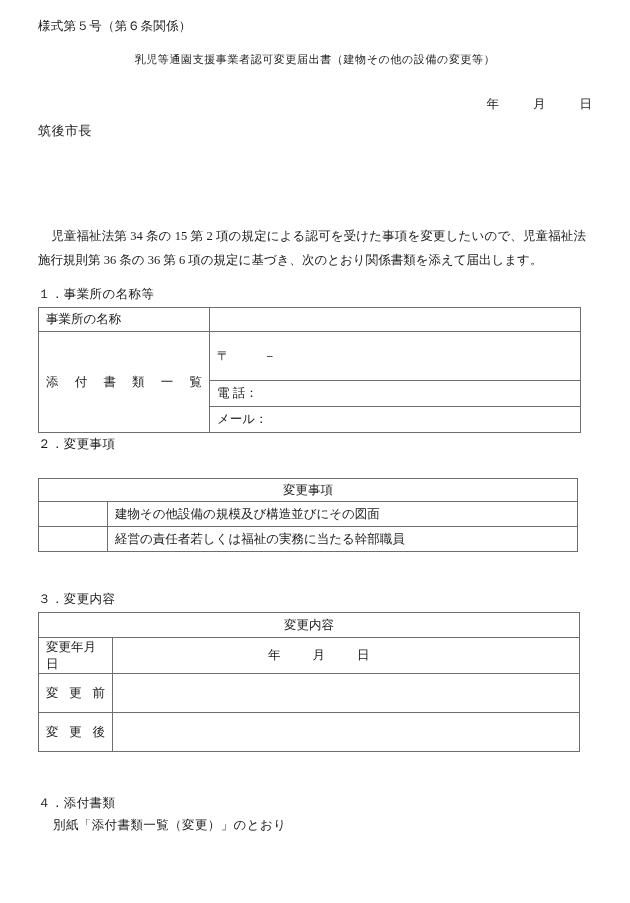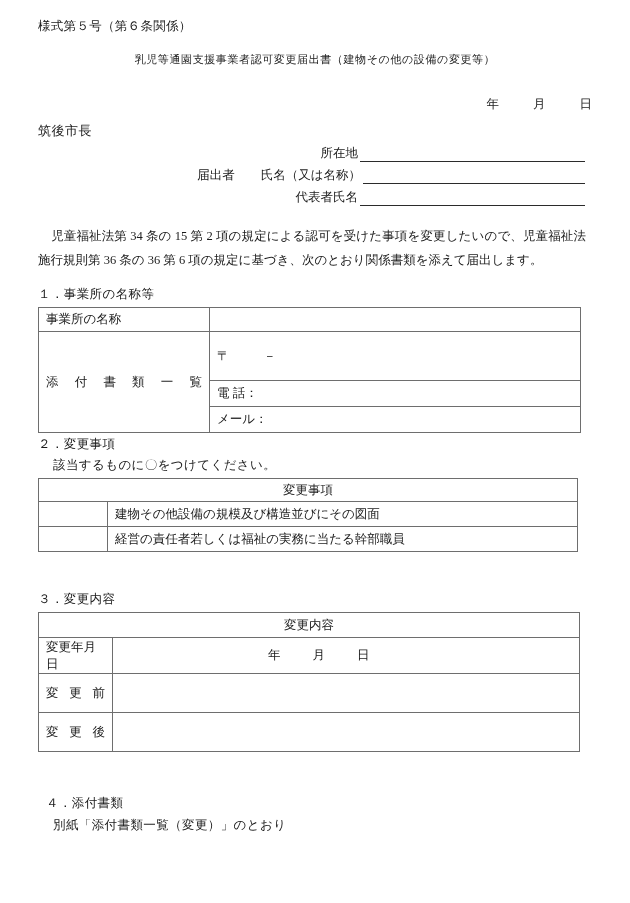--- a/index.html
+++ b/index.html
@@ -151,35 +151,20 @@
   <div class="abs form-no">様式第５号（第６条関係）</div>
 
   <div class="abs doc-title">乳児等通園支援事業者認可変更届出書（建物その他の設備の変更等）</div>
 
   <div class="abs date-line">
     <span>年</span><span class="dgap"></span><span>月</span><span class="dgap"></span><span>日</span>
   </div>
 
   <div class="abs addressee">筑後市長</div>
 
-  <div class="abs submitter">
-    <div class="sub-row">
-      <span class="sub-label">所在地</span>
-      <span class="sub-rule"></span>
-    </div>
-    <div class="sub-row">
-      <span class="sub-prefix">届出者</span>
-      <span class="sub-label">氏名（又は名称）</span>
-      <span class="sub-rule wide"></span>
-    </div>
-    <div class="sub-row">
-      <span class="sub-label">代表者氏名</span>
-      <span class="sub-rule"></span>
-    </div>
-  </div>
 
   <div class="abs body-para"><span class="indent"></span><span>児童福祉法第 34 条の 15 第 2 項の規定による認可を受けた事項を変更したいので、児童福祉法施行規則第 36 条の 36 第 6 項の規定に基づき、次のとおり関係書類を添えて届出します。</span></div>
 
   <div class="abs sec-head" style="left:38px; top:286px;">１．事業所の名称等</div>
 
   <table class="form" style="left:38px; top:307px; width:543px;">
     <tbody>
         <tr>
       <td class="cellmid" style="width:156px; height:23px;">事業所の名称</td>
       <td></td>
@@ -195,21 +180,20 @@
     <tr>
       <td class="cellmid" style="height:25px;"><span>電 話：</span></td>
     </tr>
     <tr>
       <td class="cellmid" style="height:25px;"><span>メール：</span></td>
     </tr>
   </tbody>
     </table>
 
   <div class="abs sec-head" style="left:38px; top:436px;">２．変更事項</div>
-  <div class="abs sec-sub" style="left:53px; top:457px;">該当するものに〇をつけてください。</div>
 
   <table class="form" style="left:38px; top:478px; width:540px;">
     <tbody>
         <tr>
       <th class="hdr" colspan="2" style="height:22px;">変更事項</th>
     </tr>
     <tr>
       <td style="width:54px; height:24px;"></td>
       <td>建物その他設備の規模及び構造並びにその図面</td>
     </tr>
@@ -241,16 +225,16 @@
     </tr>
     <tr>
       <td class="cellmid" style="width:59px; height:38px;">
         <span class="spread">変更後</span>
       </td>
       <td></td>
     </tr>
   </tbody>
     </table>
 
-  <div class="abs sec-head" style="left:38px; top:795px;margin-left:8px;">４．添付書類</div>
+  <div class="abs sec-head" style="left:38px; top:795px;">４．添付書類</div>
   <div class="abs sec-sub" style="left:53px; top:817px;">別紙「添付書類一覧（変更）」のとおり</div>
 
 </div>
 
 </body></html>

